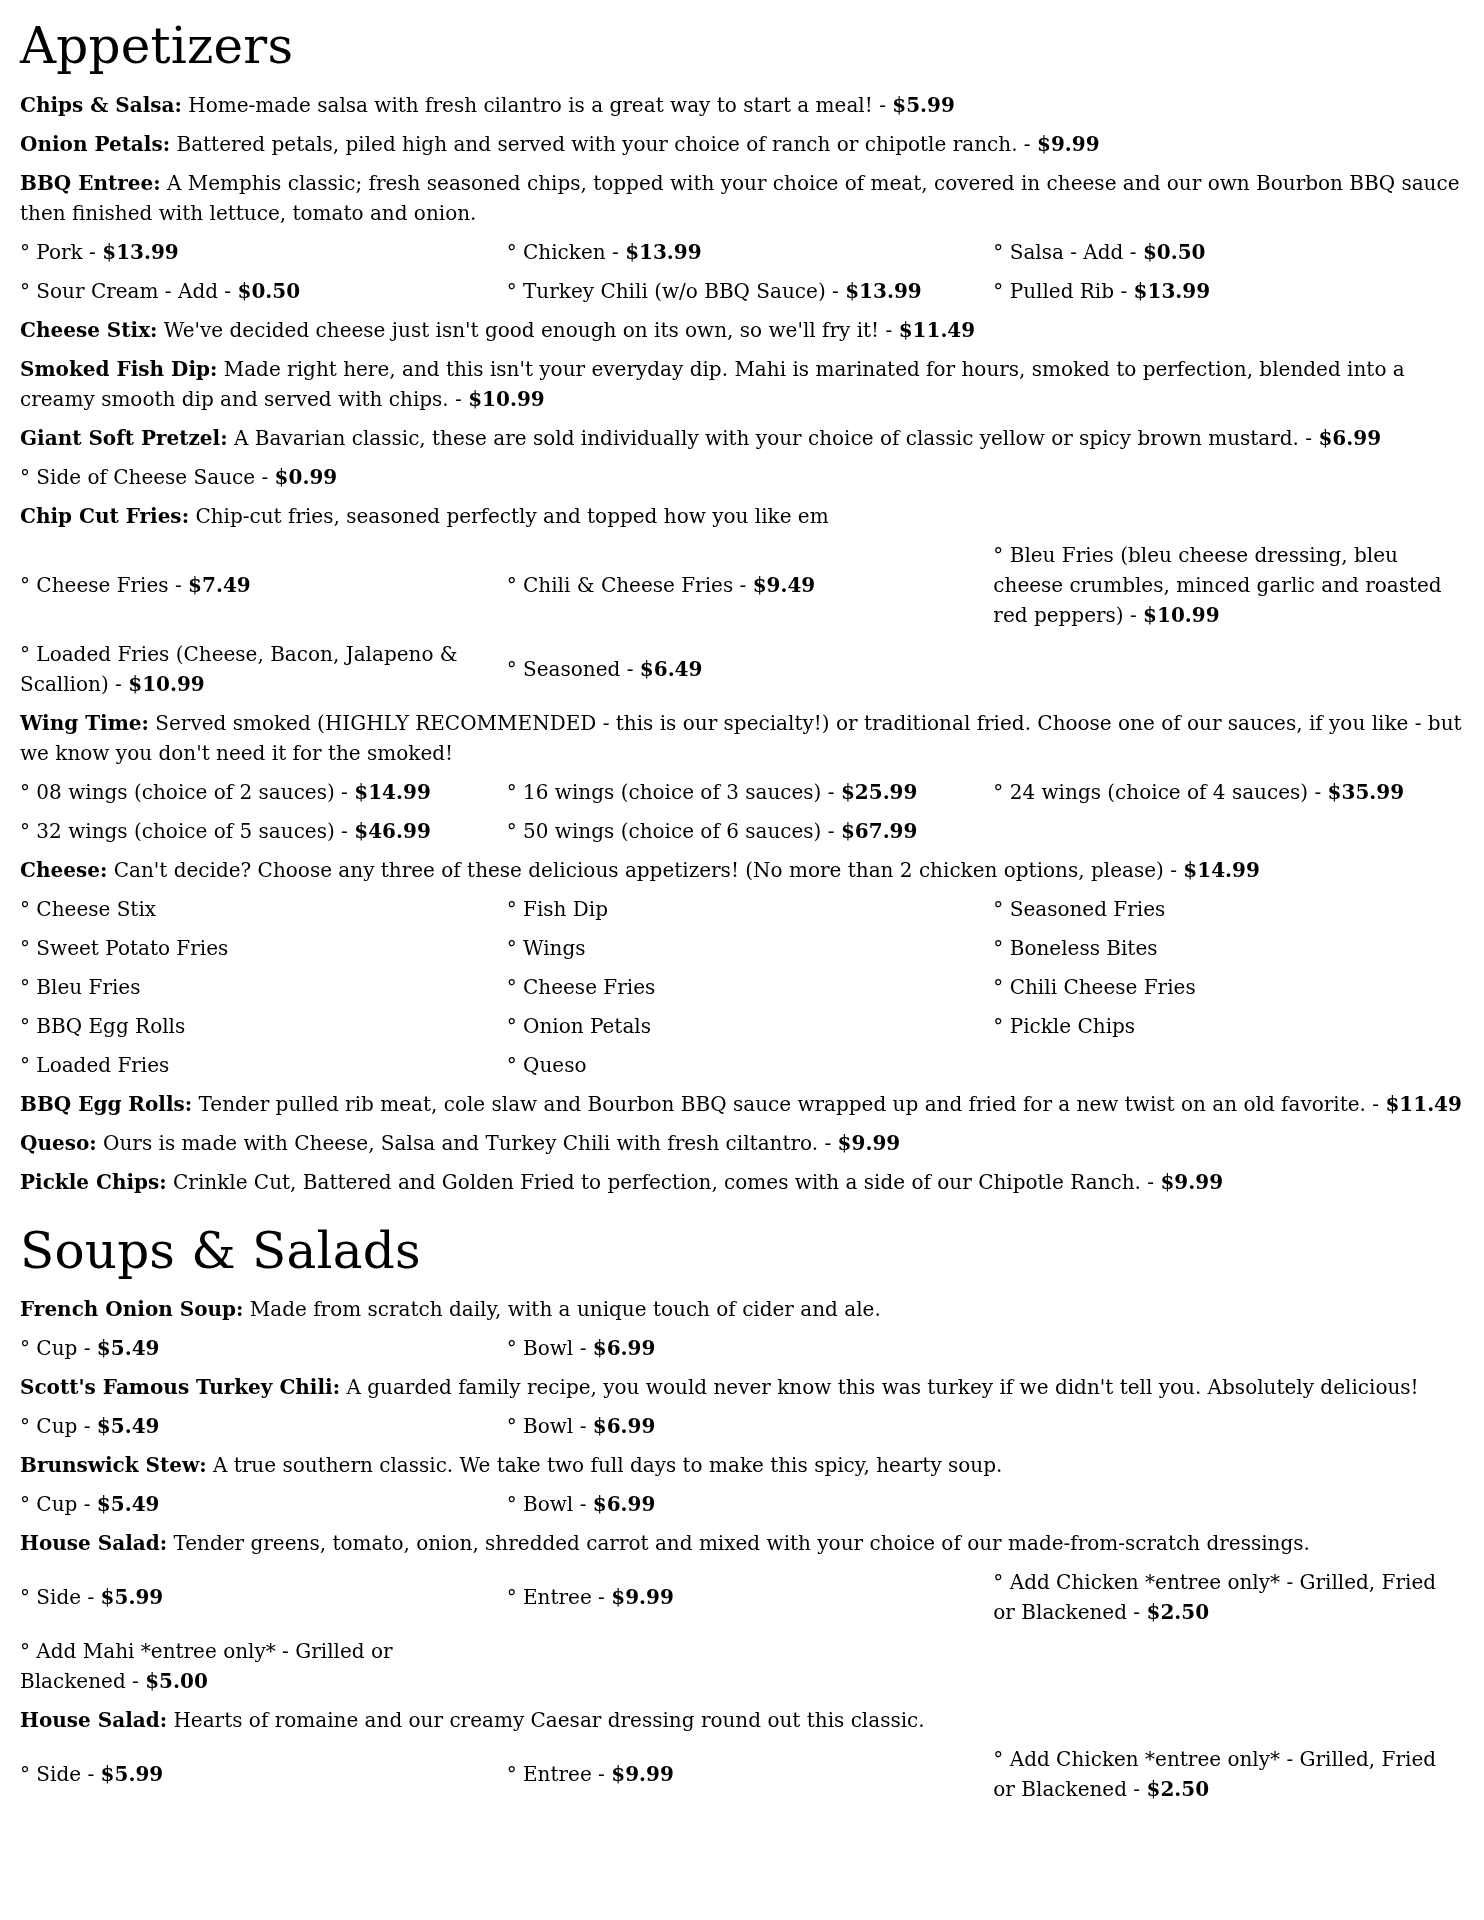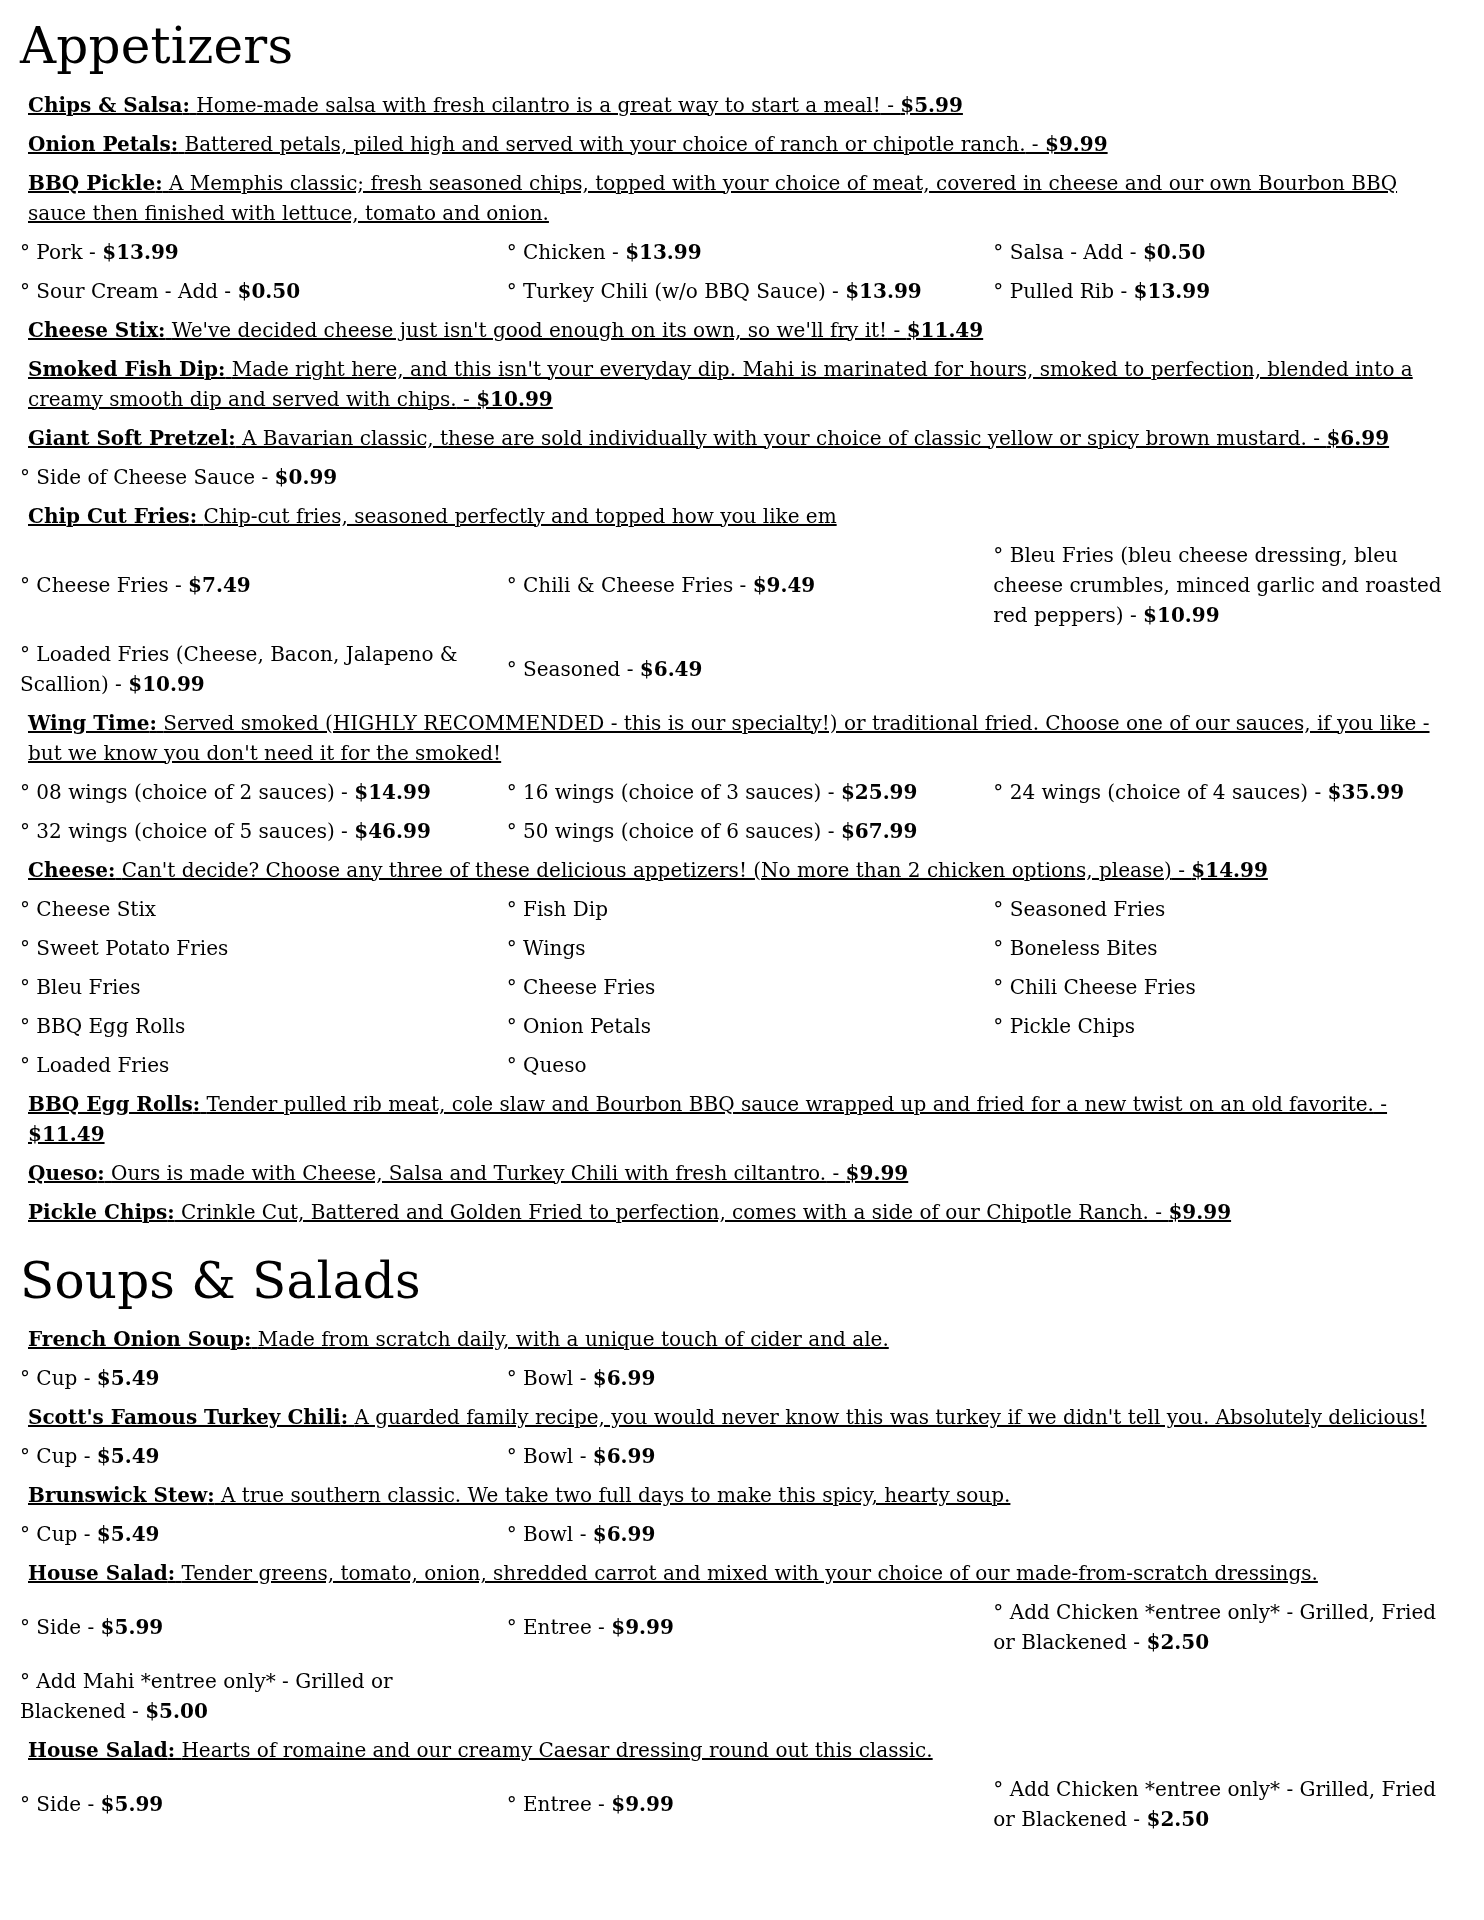--- a/index.html
+++ b/index.html
@@ -22,42 +22,41 @@
     font-weight: 400;
     font-size: 50px;
     line-height: 1.15;
     margin: 0 0 14px 0;
     letter-spacing: 0.2px;
   }
   h1.section-title.not-first {
     margin-top: 26px;
   }
   p.item {
-    margin: 9px 8px;
-    text-decoration: underline;
+    margin: 9px 0;
   }
   .options {
     display: grid;
     grid-template-columns: repeat(3, 1fr);
     column-gap: 16px;
     row-gap: 9px;
     align-items: center;
     margin: 9px 0;
   }
   .option { }
   .b { font-weight: bold; }
 </style>
 </head>
 <body>
 
 <div class="page" id="menu">
     <h1 class="section-title">Appetizers</h1>
     <p class="item"><span class="b">Chips &amp; Salsa</span><span class="b">:</span> <span>Home-made salsa with fresh cilantro is a great way to start a meal!</span><span> - </span><span class="b">$5.99</span></p>
     <p class="item"><span class="b">Onion Petals</span><span class="b">:</span> <span>Battered petals, piled high and served with your choice of ranch or chipotle ranch.</span><span> - </span><span class="b">$9.99</span></p>
-    <p class="item"><span class="b">BBQ Pickle</span><span class="b">:</span> <span>A Memphis classic; fresh seasoned chips, topped with your choice of meat, covered in cheese and our own Bourbon BBQ sauce then finished with lettuce, tomato and onion.</span></p>
+    <p class="item"><span class="b">BBQ Entree</span><span class="b">:</span> <span>A Memphis classic; fresh seasoned chips, topped with your choice of meat, covered in cheese and our own Bourbon BBQ sauce then finished with lettuce, tomato and onion.</span></p>
     <div class="options">
       <div class="option"><span>° </span><span>Pork</span><span> - </span><span class="b">$13.99</span></div>
       <div class="option"><span>° </span><span>Chicken</span><span> - </span><span class="b">$13.99</span></div>
       <div class="option"><span>° </span><span>Salsa - Add</span><span> - </span><span class="b">$0.50</span></div>
       <div class="option"><span>° </span><span>Sour Cream - Add</span><span> - </span><span class="b">$0.50</span></div>
       <div class="option"><span>° </span><span>Turkey Chili (w/o BBQ Sauce)</span><span> - </span><span class="b">$13.99</span></div>
       <div class="option"><span>° </span><span>Pulled Rib</span><span> - </span><span class="b">$13.99</span></div>
     </div>
     <p class="item"><span class="b">Cheese Stix</span><span class="b">:</span> <span>We've decided cheese just isn't good enough on its own, so we'll fry it!</span><span> - </span><span class="b">$11.49</span></p>
     <p class="item"><span class="b">Smoked Fish Dip</span><span class="b">:</span> <span>Made right here, and this isn't your everyday dip. Mahi is marinated for hours, smoked to perfection, blended into a creamy smooth dip and served with chips.</span><span> - </span><span class="b">$10.99</span></p>

